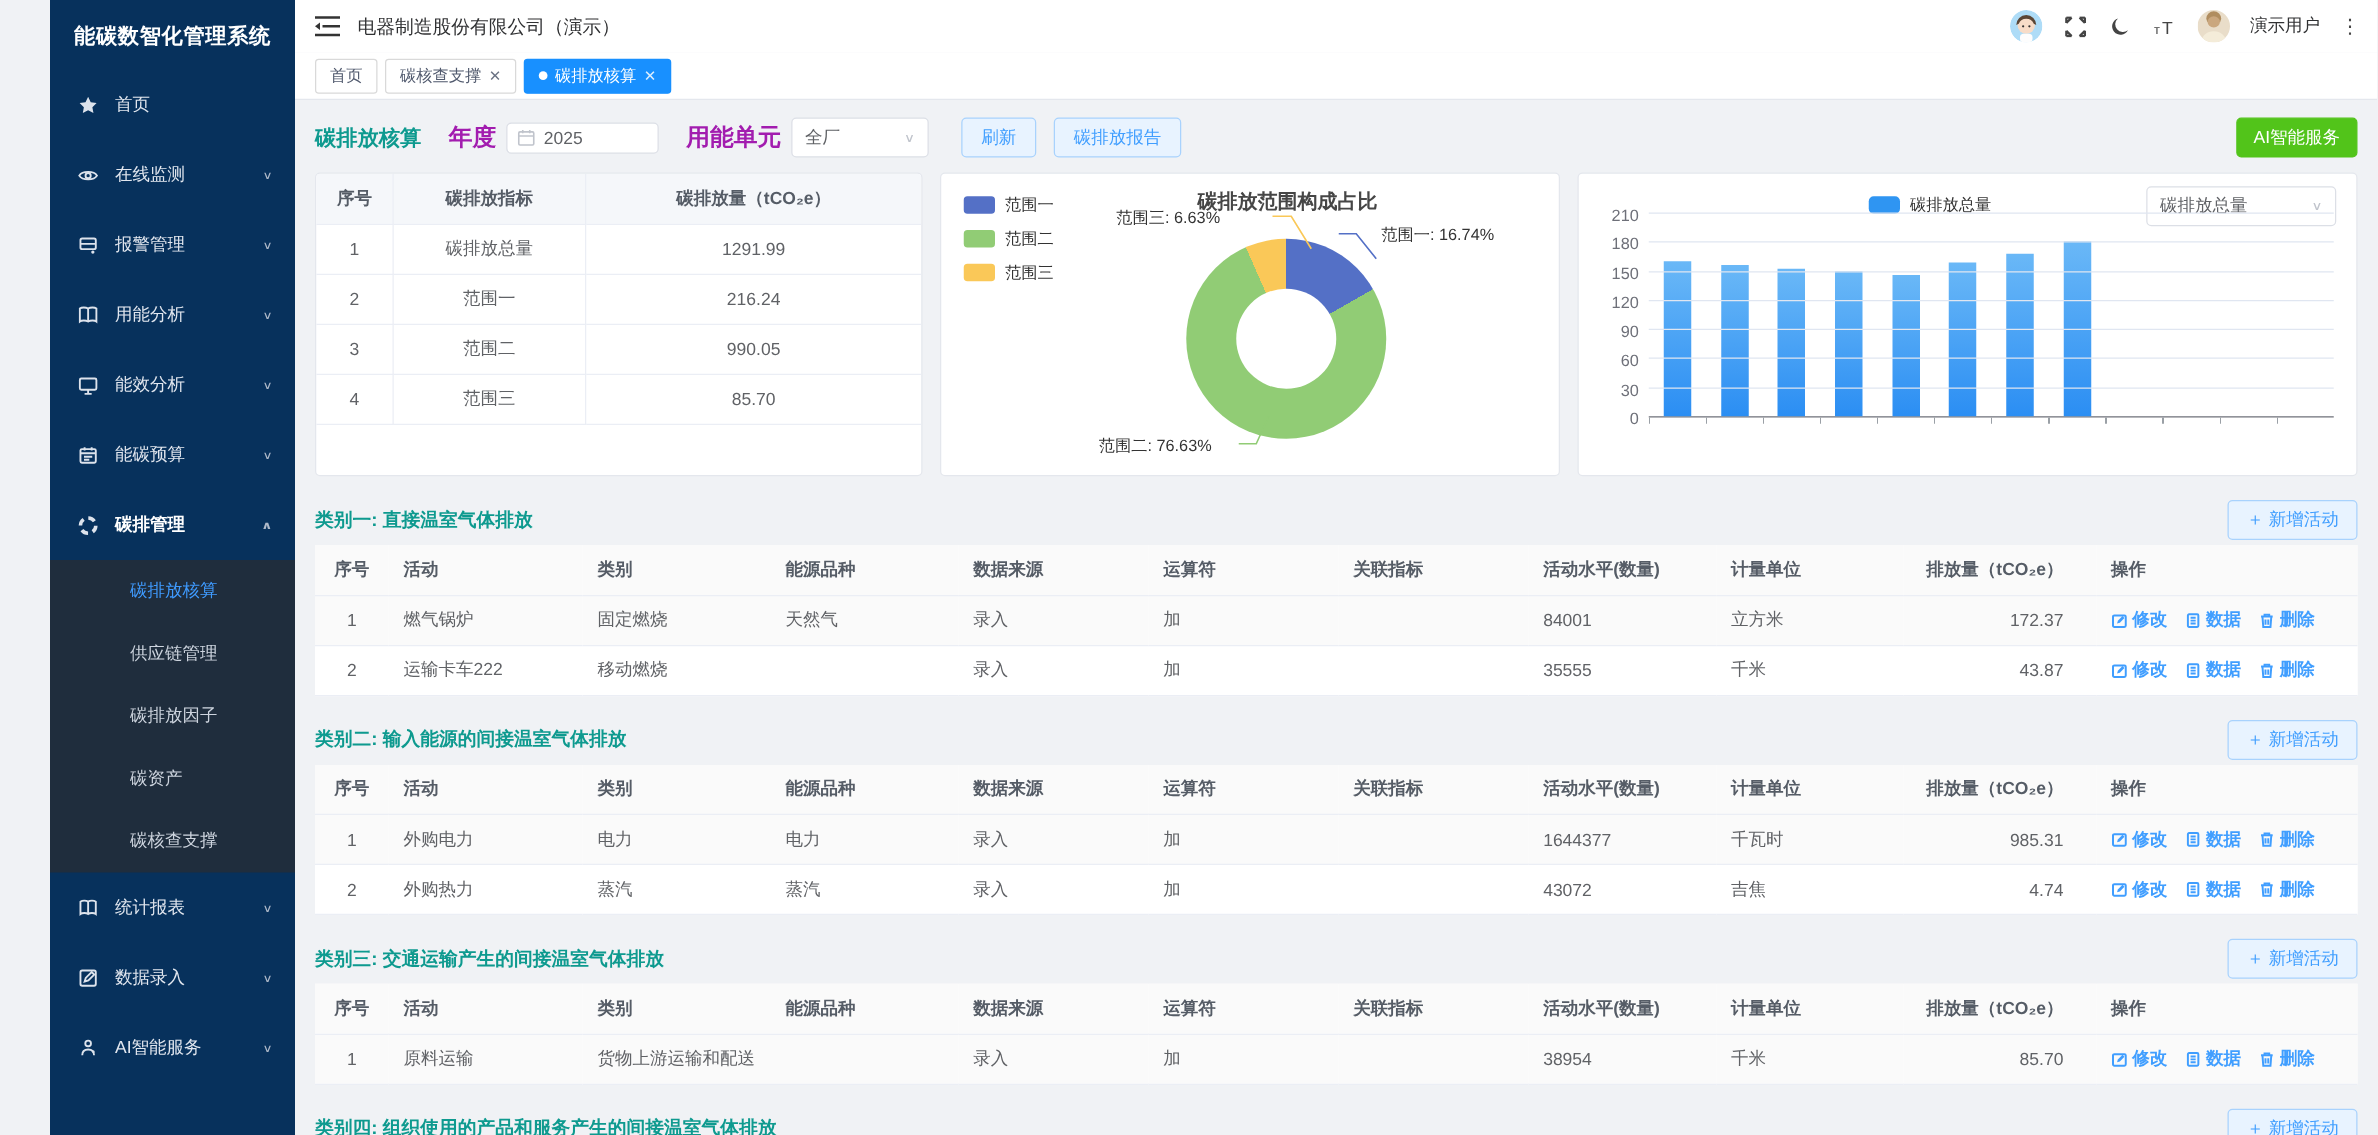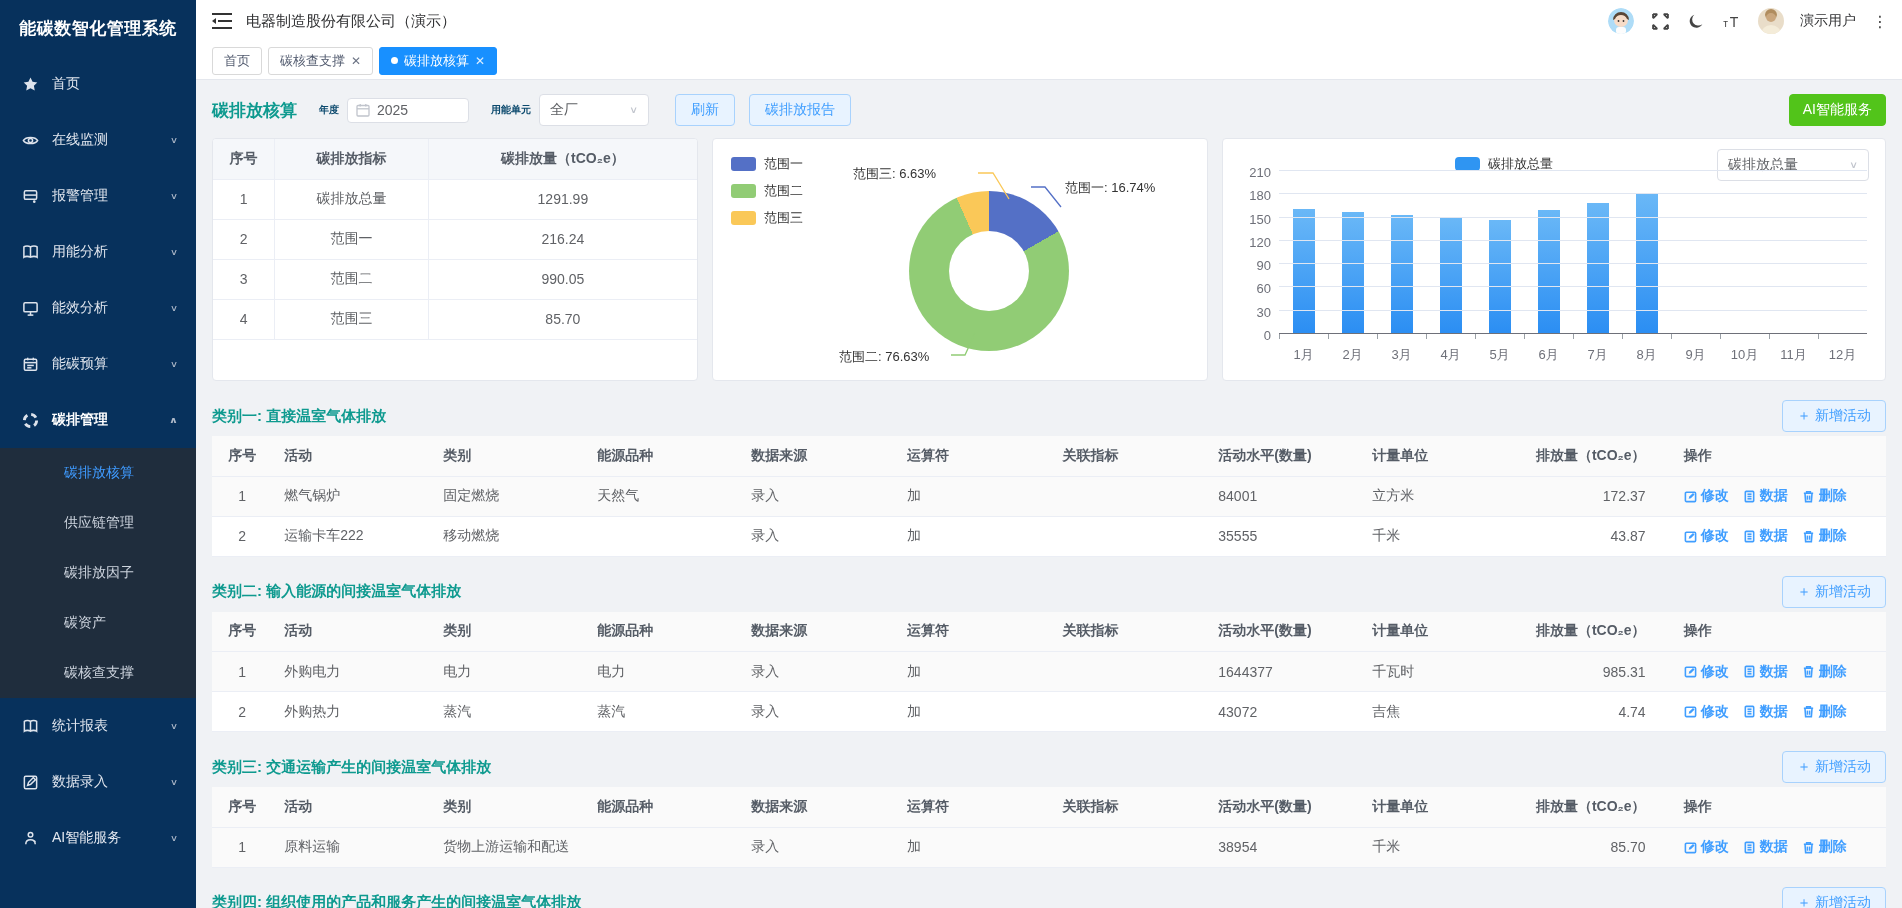--- a/index.html
+++ b/index.html
@@ -1,17 +1,17 @@
 <!DOCTYPE html>
 <html><head>
 <meta charset="utf-8">
 <style>
   * { box-sizing: border-box; margin: 0; padding: 0; }
   html,body { width:1902px; height:908px; overflow:hidden; font-family:"Liberation Sans","DejaVu Sans",sans-serif; background:#f0f2f5; }
-  .layout { display:flex; width:100%; height:100%; }
+  .layout { display:flex; width:100%; height:100%;padding-left:40px; }
 
   
   .sidebar { width:196px; height:100%; background:#07315c; color:#dde3ec; flex-shrink:0; }
   .logo { height:56px; display:flex; align-items:center; justify-content:center; color:#fff; font-size:17px; font-weight:bold; letter-spacing:.5px; }
   .nav-item { height:56px; display:flex; align-items:center; padding:0 18px 0 22px; font-size:14px; cursor:pointer; color:#e2e7ef; }
   .nav-item .nicon { width:17px; height:17px; margin-right:13px; flex-shrink:0; display:inline-flex; }
   .nav-item .nicon svg { width:17px; height:17px; fill:none; stroke:#dde3ec; stroke-width:1.6; }
   .nav-item .nlabel { flex:1; }
   .nav-item .chev { font-size:11px; color:#aeb9c9; transform:scaleY(.8); }
   .nav-item.active-parent { color:#fff; font-weight:bold; }
@@ -34,21 +34,21 @@
   .tab { height:28px; display:inline-flex; align-items:center; gap:6px; padding:0 11px; border:1px solid #d9d9d9; border-radius:3px; background:#fff; font-size:13px; color:#515a6e; cursor:pointer; }
   .tab.active { background:#1890ff; border-color:#1890ff; color:#fff; }
   .tab .dot { width:7px; height:7px; border-radius:50%; background:#fff; }
   .tab .tclose { font-size:12px; opacity:.85; }
 
   .content { flex:1; padding:0 16px; overflow:hidden; }
 
   
   .toolbar { margin-top:14px; display:flex; align-items:center; }
   .page-title { color:#0e9a8f; font-size:17px; font-weight:bold; margin-right:22px; }
-  .f-label { font-size:10px; font-weight:bold; color:#0c4a6e; margin-right:8px; }
+  .f-label { font-size:19px; font-weight:bold; color:#a21caf; margin-right:8px; }
   .date-input { width:122px; height:25px; border:1px solid #dcdfe6; border-radius:4px; background:#fff; display:flex; align-items:center; padding:0 8px; gap:7px; margin-right:22px; color:#606266; font-size:14px; }
   .sel { height:32px; border:1px solid #dcdfe6; border-radius:4px; background:#fff; display:flex; align-items:center; justify-content:space-between; padding:0 10px; color:#606266; font-size:14px; cursor:pointer; }
   .sel .chev { color:#c0c4cc; font-size:12px; transform:scaleY(.8); }
   .unit-sel { width:110px; margin-right:26px; }
   .btn-plain { height:32px; padding:0 15px; background:#e8f3ff; border:1px solid #a8d2fd; border-radius:4px; color:#409eff; font-size:14px; cursor:pointer; }
   .btn-plain + .btn-plain { margin-left:14px; }
   .btn-ai { margin-left:auto; height:32px; padding:0 13px; background:#52c41a; border:1px solid #52c41a; border-radius:4px; color:#fff; font-size:14px; cursor:pointer; }
 
   
   .summary { margin-top:12px; display:flex; gap:14px; height:243px; }
@@ -343,20 +343,21 @@
                 <tr>
                   <td>4</td>
                   <td>范围三</td>
                   <td>85.70</td>
                 </tr>
               </tbody>
           </table>
         </div>
 
         <div class="card donut-card">
+          <div class="donut-title">碳排放范围构成占比</div>
           <div class="dlegend" id="dlegend">
               <div class="li">
                 <span class="sw" style="background:#5470c6"></span>
                 <span>范围一</span>
               </div>
               <div class="li">
                 <span class="sw" style="background:#91cc75"></span>
                 <span>范围二</span>
               </div>
               <div class="li">
@@ -427,34 +428,20 @@
               <div class="gline" style="bottom:57.14285714285714%"></div>
               <div class="ylab" style="left:-48px;bottom:calc(57.14285714285714% - 1px);top:auto;transform:translateY(50%)">120</div>
               <div class="gline" style="bottom:71.42857142857143%"></div>
               <div class="ylab" style="left:-48px;bottom:calc(71.42857142857143% - 1px);top:auto;transform:translateY(50%)">150</div>
               <div class="gline" style="bottom:85.71428571428571%"></div>
               <div class="ylab" style="left:-48px;bottom:calc(85.71428571428571% - 1px);top:auto;transform:translateY(50%)">180</div>
               <div class="gline" style="bottom:100%"></div>
               <div class="ylab" style="left:-48px;bottom:calc(100% - 1px);top:auto;transform:translateY(50%)">210</div>
             </div>
           <div class="ticks" style="background: repeating-linear-gradient(to right, rgb(154, 160, 166) 0px, rgb(154, 160, 166) 1px, transparent 1px, transparent calc(8.33333%));"></div>
-          <div class="xlabs" id="xlabs">
-              <span>1月</span>
-              <span>2月</span>
-              <span>3月</span>
-              <span>4月</span>
-              <span>5月</span>
-              <span>6月</span>
-              <span>7月</span>
-              <span>8月</span>
-              <span>9月</span>
-              <span>10月</span>
-              <span>11月</span>
-              <span>12月</span>
-            </div>
         </div>
       </div>
 
       <div id="sections">
           <div class="section">
             <div class="sec-head">
               <span class="sec-title">类别一: 直接温室气体排放</span>
               <button class="btn-add">＋ 新增活动</button>
             </div>
             <table class="cat-table">

